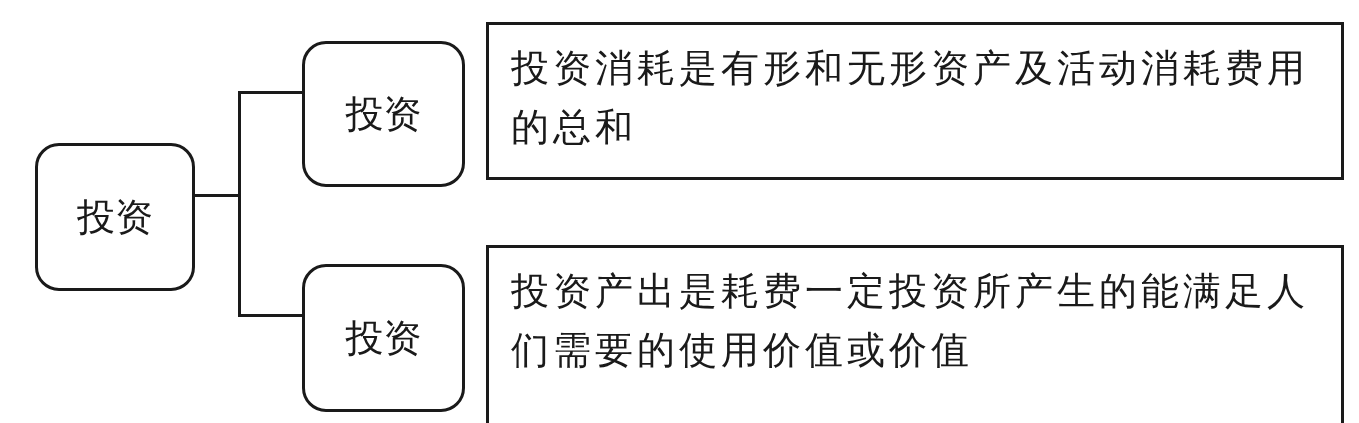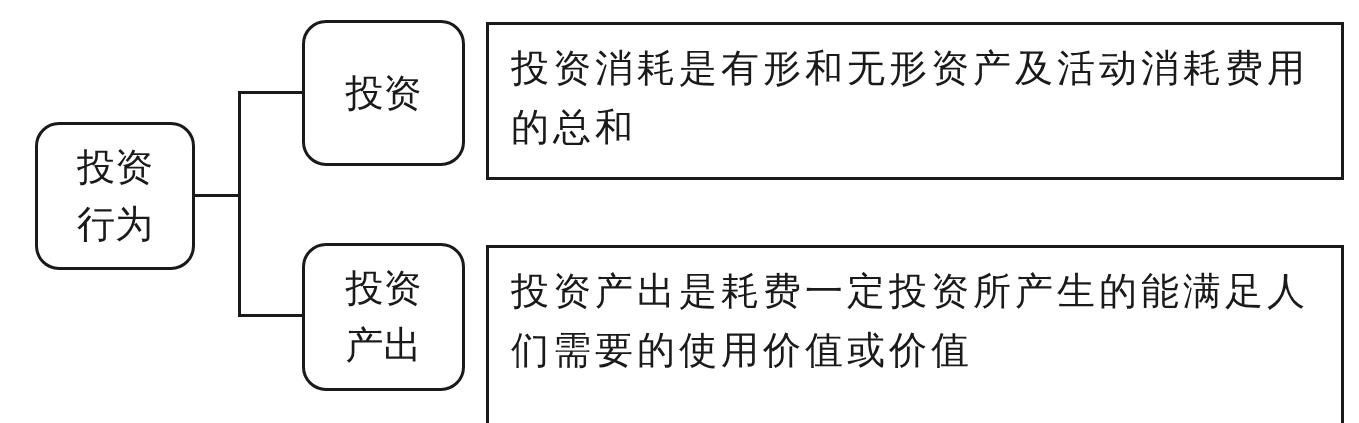--- a/index.html
+++ b/index.html
@@ -21,20 +21,21 @@
     border: 3px solid #1a1a1a;
     background: #ffffff;
     display: flex;
     flex-direction: column;
     align-items: center;
     justify-content: center;
     text-align: center;
     font-size: 38px;
     line-height: 1.5;
     box-sizing: border-box;
+    margin-top: 21px;
   }
   .rounded {
     border-radius: 24px;
   }
   .node-root {
     left: 35px; top: 122px;
     width: 160px; height: 148px;
   }
   .node-branch-top {
     left: 302px; top: 20px;
@@ -84,35 +85,33 @@
     width: 64px; height: 3px;
   }
 </style>
 </head>
 <body>
 
 <div class="canvas">
 
   <div class="node rounded node-root">
     <span>投资</span>
-    <span>行为</span>
   </div>
 
   <div class="connector conn-root-stub"></div>
   <div class="connector conn-vertical"></div>
   <div class="connector conn-top-stub"></div>
   <div class="connector conn-bottom-stub"></div>
 
   <div class="node rounded node-branch-top">
     <span>投资</span>
   </div>
 
   <div class="node rounded node-branch-bottom">
     <span>投资</span>
-    <span>产出</span>
   </div>
 
   <div class="descbox descbox-top">
     <span>投资消耗是有形和无形资产及活动消耗费用的总和</span>
   </div>
 
   <div class="descbox descbox-bottom">
     <span>投资产出是耗费一定投资所产生的能满足人们需要的使用价值或价值</span>
   </div>
 

